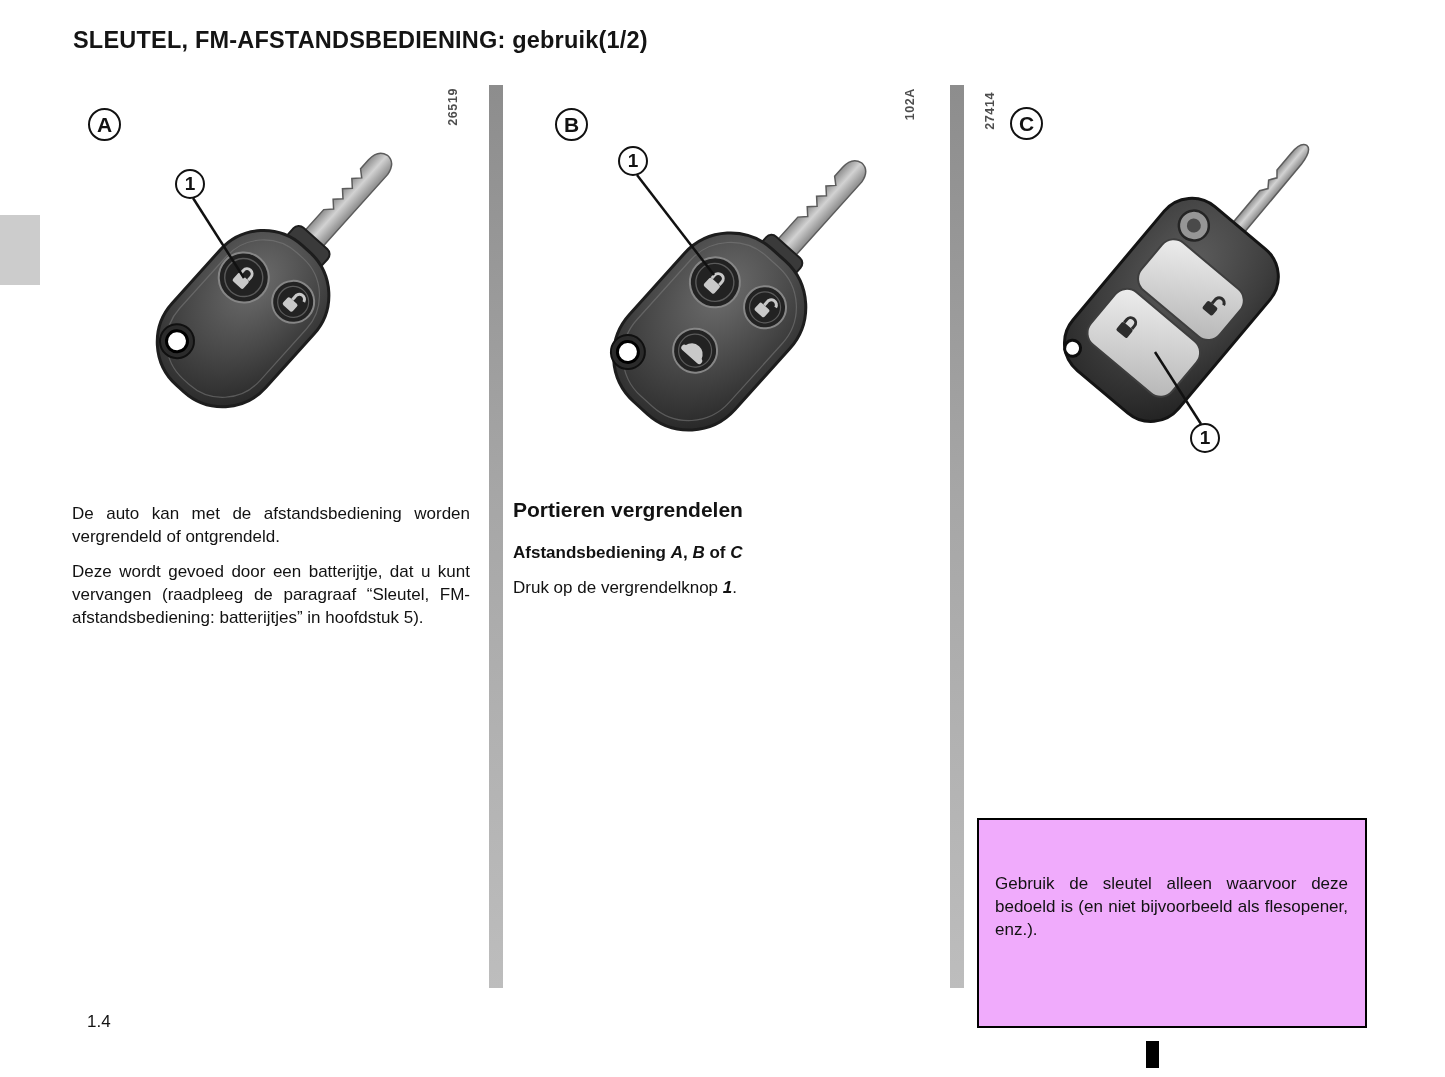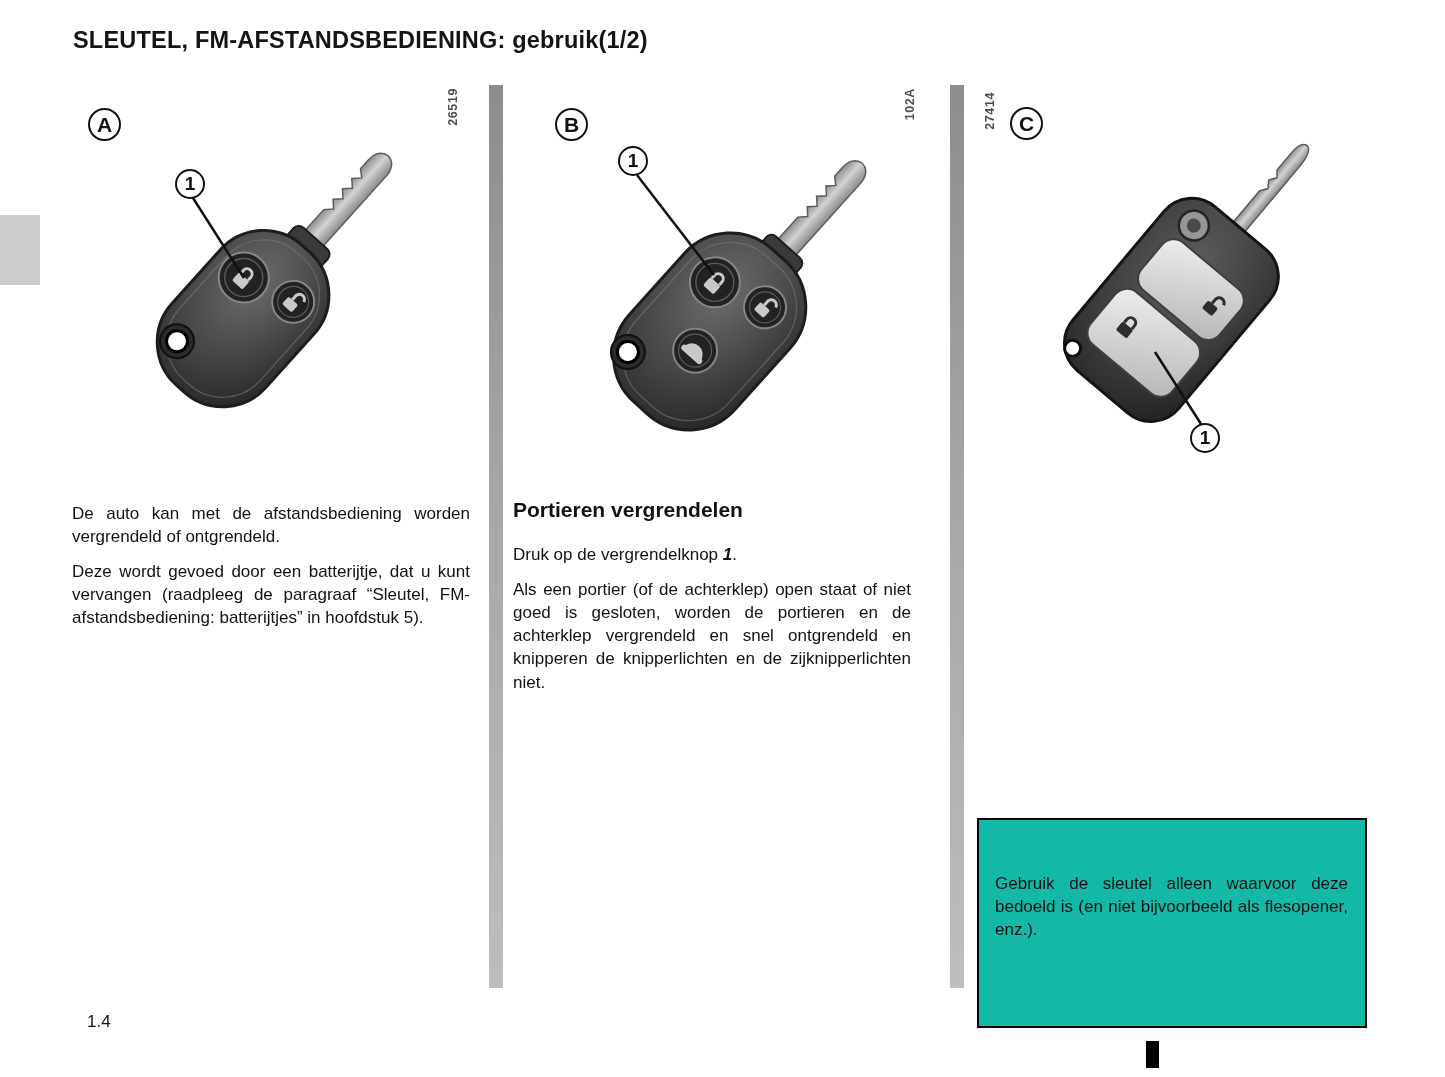--- a/index.html
+++ b/index.html
@@ -31,21 +31,21 @@
 
   .text-col { position:absolute;margin-top:12px; }
   .body-text { font-size:17px; line-height:1.36; text-align:justify; margin-bottom:12px; }
   .section-heading { font-size:21px; font-weight:bold; margin-bottom:21px; }
   .subheading { font-size:17px; font-weight:bold; margin-bottom:13px; }
   .ital { font-style:italic; }
   .bold { font-weight:bold; }
   .bold-ital { font-weight:bold; font-style:italic; }
 
   .note-box { position:absolute; left:977px; top:818px; width:390px; height:210px;
-              border:2px solid #000; background:#14b8a6; }
+              border:2px solid #000; background:#f0abfc; }
   .note-text { margin:52px 17px 0 16px; font-size:17px; line-height:1.36; text-align:justify; }
 
   .page-number { position:absolute; left:47px; top:1012px; font-size:17px;margin-left:40px; }
   .end-marker { position:absolute; left:1146px; top:1041px; width:13px; height:27px; background:#000; }
 </style>
 </head>
 <body>
 
 <div class="page">
 
@@ -191,22 +191,22 @@
     <div class="callout" style="left:215px;top:333px">1</div>
   </figure>
 
   <section class="text-col" style="left:72px;top:490px;width:398px">
     <p class="body-text">De auto kan met de afstandsbediening worden vergrendeld of ontgrendeld.</p>
     <p class="body-text">Deze wordt gevoed door een batterijtje, dat u kunt vervangen (raadpleeg de paragraaf “Sleutel, FM-afstandsbediening: batterijtjes” in hoofdstuk 5).</p>
   </section>
 
   <section class="text-col" style="left:513px;top:486px;width:398px">
     <h2 class="section-heading">Portieren vergrendelen</h2>
+    <p class="subheading"><span>Afstandsbediening </span><span class="ital">A</span><span>, </span><span class="ital">B</span><span> of </span><span class="ital">C</span></p>
     <p class="body-text"><span>Druk op de vergrendelknop </span><span class="bold-ital">1</span><span>.</span></p>
-    <p class="body-text">Als een portier (of de achterklep) open staat of niet goed is gesloten, worden de portieren en de achterklep vergrendeld en snel ontgrendeld en knipperen de knipperlichten en de zijknipperlichten niet.</p>
   </section>
 
   <aside class="note-box">
     <p class="note-text">Gebruik de sleutel alleen waarvoor deze bedoeld is (en niet bijvoorbeeld als flesopener, enz.).</p>
   </aside>
 
   <div class="page-number">1.4</div>
   <div class="end-marker"></div>
 
 </div>

